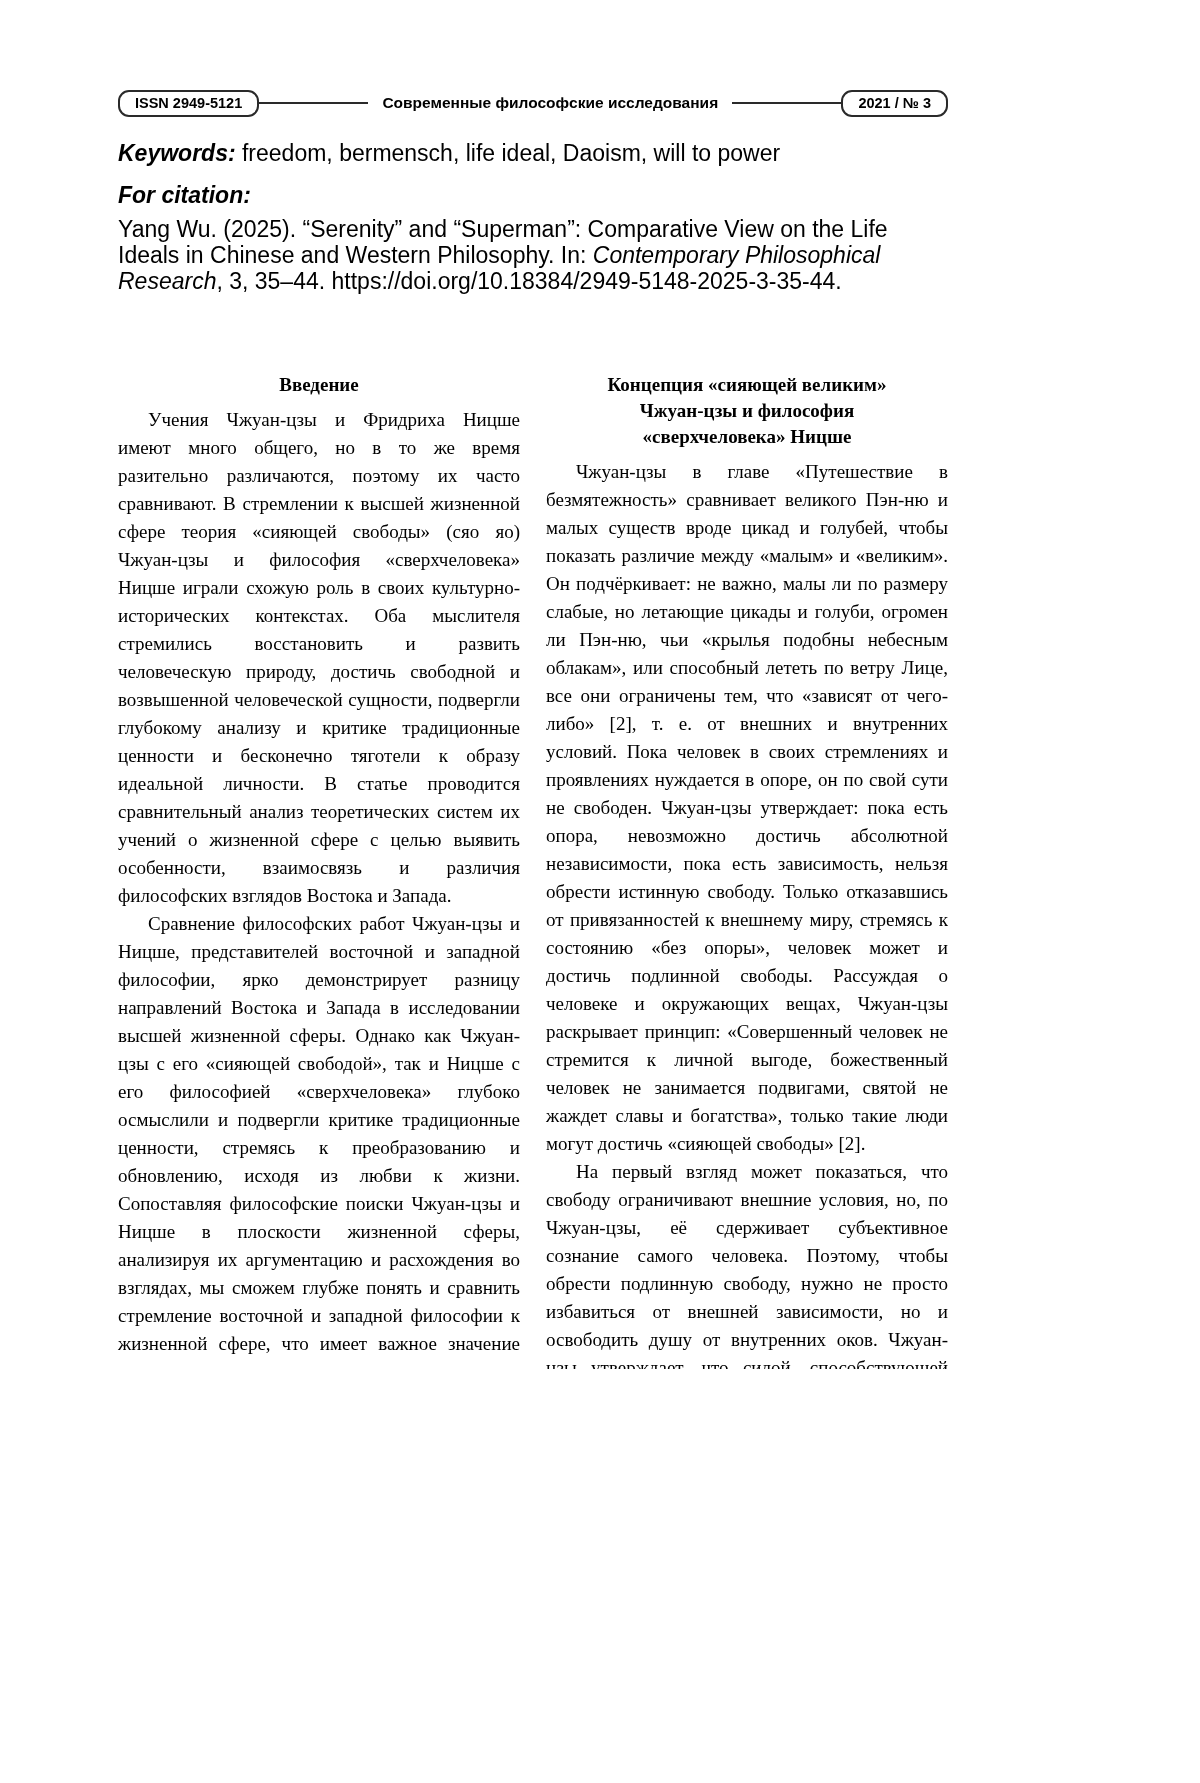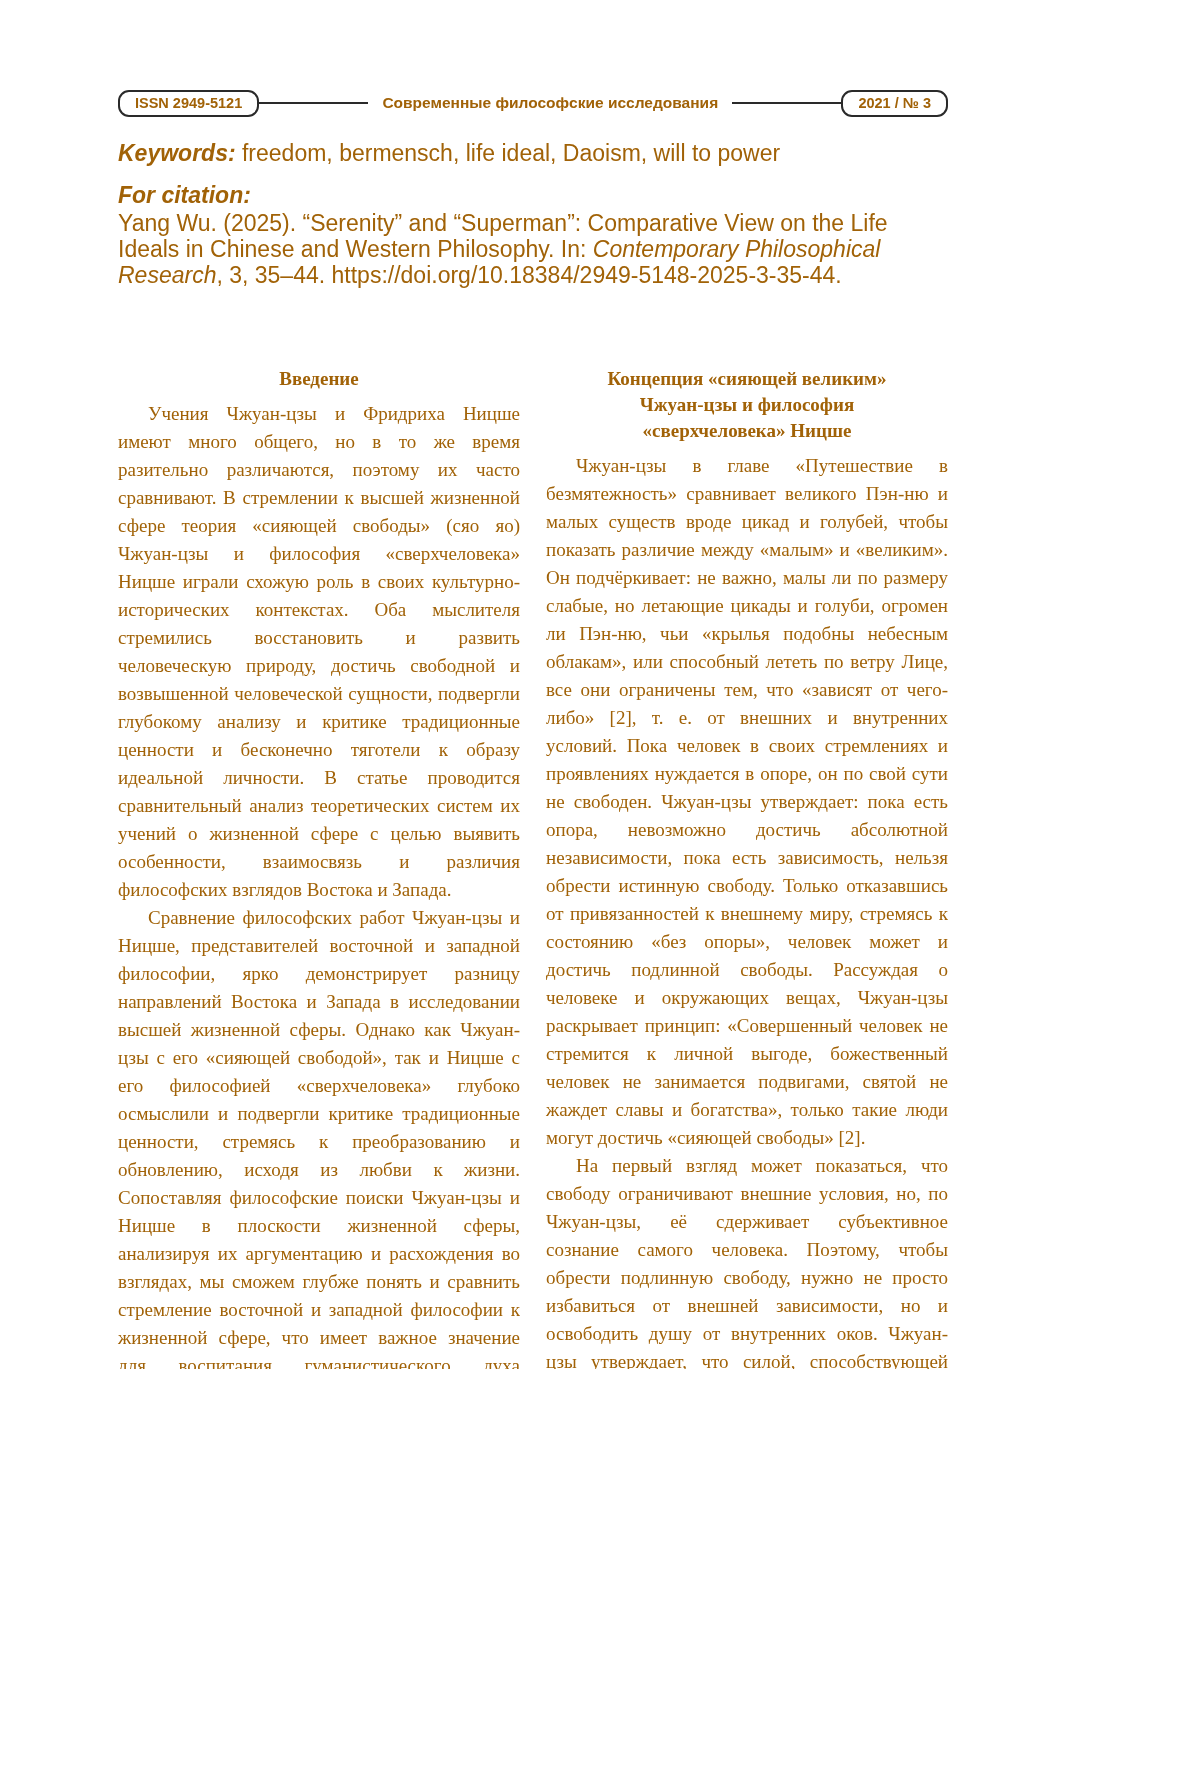--- a/index.html
+++ b/index.html
@@ -2,21 +2,21 @@
 <html><head>
 <meta charset="utf-8">
 <style>
   * { margin: 0; padding: 0; box-sizing: border-box; }
   html, body { background: #ffffff; }
   .page {
     position: relative;
     width: 1200px;
     height: 1369px;
     background: #ffffff;
-    color: #a16207;
+    color: #000000;
     overflow: hidden;
   }
   .content {
     position: absolute;
     left: 118px;
     top: 88px;
     width: 830px;
   }
 
   
@@ -54,21 +54,21 @@
 
   
   .meta {
     margin-top: 22px;
     font-family: "Liberation Sans", sans-serif;
     font-size: 23px;
     line-height: 26px;
   }
   .bi { font-weight: 700; font-style: italic; }
   .kw { margin-bottom: 16px; }
-  .cit-label { margin-bottom: 2px; font-style: italic; }
+  .cit-label { margin-bottom: 8px; font-style: italic; }
   .citation { text-align: left; }
   .citation em { font-style: italic; margin-top: 20px; }
 
   
   .columns {
     display: flex;
     gap: 26px;
     margin-top: 42px;
     font-family: "Liberation Serif", serif;
     font-size: 19px;

